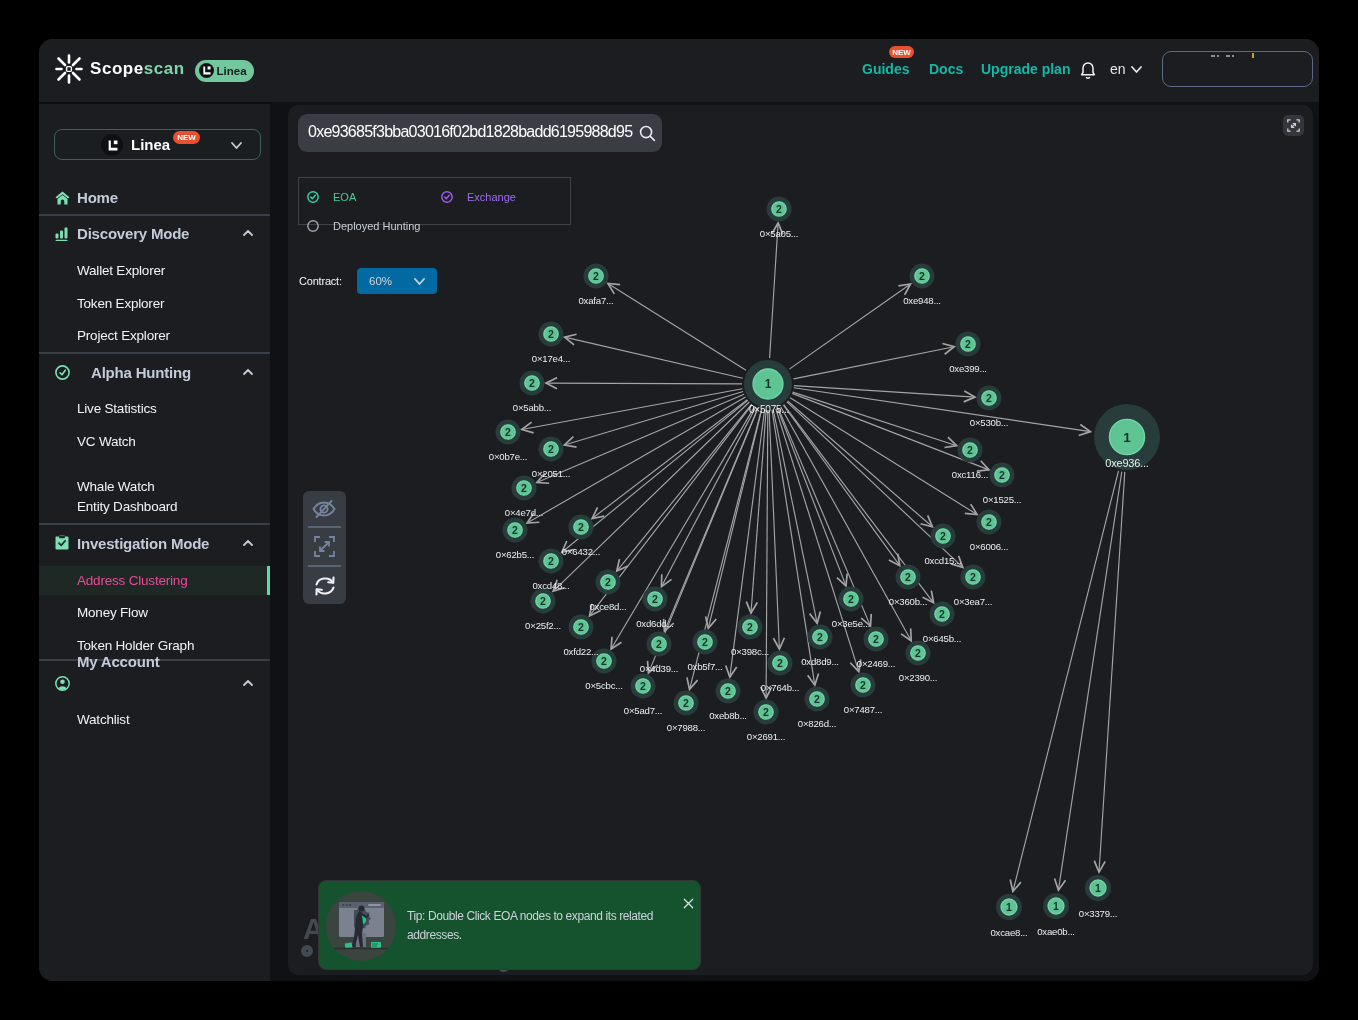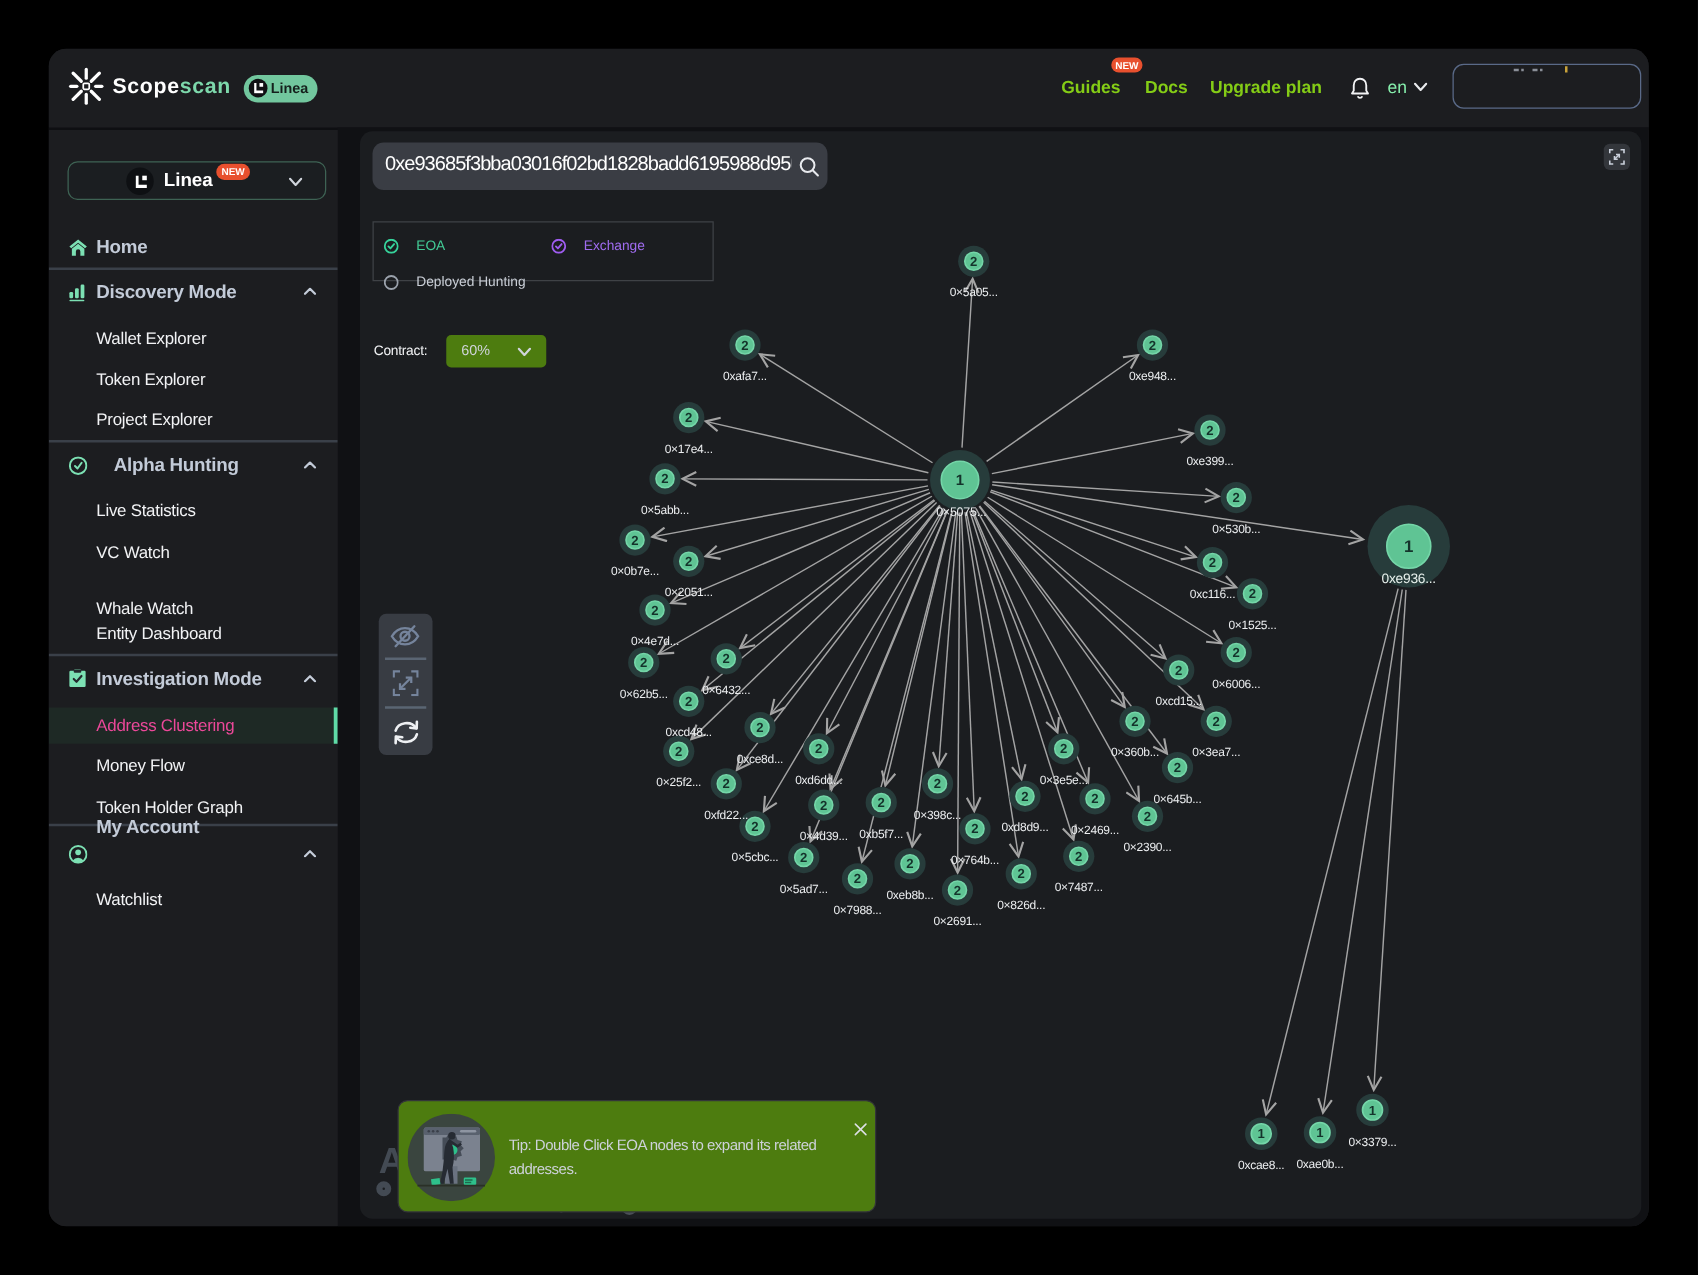--- a/index.html
+++ b/index.html
@@ -4,21 +4,21 @@
 * { margin:0; padding:0; box-sizing:border-box; }
 svg { display:block; }
 html,body { width:1358px; height:1020px; background:#000; font-family:"Liberation Sans",sans-serif; overflow:hidden; }
 .card { position:absolute; left:39px; top:39px; width:1280px; height:942px; background:#1c1d20; border-radius:14px; overflow:hidden; }
 .hdr { position:absolute; left:0; top:0; width:1280px; height:63px; background:#1c1d20; }
 .side { position:absolute; left:0; top:65px; width:231px; height:877px; background:#1c1d20; }
 .main { position:absolute; left:231px; top:63px; width:1049px; height:879px; background:#101114; }
 .canvas { position:absolute; left:249px; top:66px; width:1025px; height:870px; background:#1b1d20; border-radius:10px; }
 .shead { position:absolute; left:16px; height:20px; display:flex; align-items:center; gap:11px; font-size:15px; letter-spacing:-0.2px; font-weight:bold; color:#c3cbd8; }
 .sitem { position:absolute; left:38px; height:20px; display:flex; align-items:center; font-size:13.5px; letter-spacing:-0.2px; color:#f2f3f5; }
-.navlink { font-size:14px; font-weight:bold; color:#84cc16; }
+.navlink { font-size:14px; font-weight:bold; color:#14b8a6;margin-left:13px; }
 </style></head>
 <body>
 <div class="card">
 
   <div class="hdr">
     <div style="position:absolute;left:14px;top:14px">
         <svg width="32" height="32" viewBox="-16 -16 32 32">
 <g stroke="#fff" stroke-width="2.6" stroke-linecap="round">
 <line x1="0" y1="-6.5" x2="0" y2="-13.5"></line>
             <line x1="0" y1="6.5" x2="0" y2="13.5"></line>
@@ -45,21 +45,21 @@
     <div class="navlink" style="position:absolute;left:810px;top:22px">Guides</div>
     <div style="position:absolute;left:850px;top:7px;width:25px;height:12px;background:#e8502e;border-radius:6px;display:flex;align-items:center;justify-content:center;font-size:8px;font-weight:bold;color:#fff">NEW</div>
     <div class="navlink" style="position:absolute;left:877px;top:22px">Docs</div>
     <div class="navlink" style="position:absolute;left:929px;top:22px">Upgrade plan</div>
     <div style="position:absolute;left:1040px;top:22px">
         <svg width="18" height="19" viewBox="0 0 18 19">
           <path d="M9,2 C5.9,2 4,4.4 4,7.4 L4,11.5 L2.6,13.8 L15.4,13.8 L14,11.5 L14,7.4 C14,4.4 12.1,2 9,2 Z" fill="none" stroke="#f1f2f4" stroke-width="1.5" stroke-linejoin="round"></path>
           <path d="M7.2,16 a1.9,1.9 0 0 0 3.6,0" fill="none" stroke="#f1f2f4" stroke-width="1.5"></path>
         </svg>
       </div>
-    <div style="position:absolute;left:1071px;top:22px;font-size:14px;color:#86efac">en</div>
+    <div style="position:absolute;left:1071px;top:22px;font-size:14px;color:#e5e5e5">en</div>
     <div style="position:absolute;left:1092px;top:27px">
         <svg width="11" height="7" viewBox="0 0 11 7">
           <path d="M1,1 L5.5,6 L10,1" fill="none" stroke="#e8eaed" stroke-width="1.7" stroke-linecap="round" stroke-linejoin="round"></path>
         </svg>
       </div>
     <div style="position:absolute;left:1123px;top:12px;width:151px;height:36px;border:1.5px solid #5a6a88;border-radius:9px">
       <div style="position:absolute;left:48px;top:3px;width:4px;height:2px;background:#8a8f98"></div>
       <div style="position:absolute;left:54px;top:3px;width:2px;height:2px;background:#8a8f98"></div>
       <div style="position:absolute;left:63px;top:3px;width:4px;height:2px;background:#8a8f98"></div>
       <div style="position:absolute;left:69px;top:3px;width:2px;height:2px;background:#8a8f98"></div>
@@ -440,21 +440,21 @@
       <span style="position:absolute;left:168px;top:13px;font-size:11px;color:#a06cf0">Exchange</span>
       <span style="position:absolute;left:8px;top:42px">
           <svg width="12" height="12" viewBox="0 0 18 18">
             <circle cx="9" cy="9" r="7.8" fill="none" stroke="#9aa1ab" stroke-width="2.2"></circle>
           </svg>
         </span>
       <span style="position:absolute;left:34px;top:42px;font-size:11px;color:#c9ced6">Deployed Hunting</span>
     </div>
 
     <div style="position:absolute;left:11px;top:170px;font-size:11px;letter-spacing:-0.2px;color:#f3f4f6">Contract:</div>
-    <div style="position:absolute;left:69px;top:163px;width:80px;height:26px;background:#4d7c0f;border-radius:4px">
+    <div style="position:absolute;left:69px;top:163px;width:80px;height:26px;background:#0369a1;border-radius:4px">
       <span style="position:absolute;left:12px;top:7px;font-size:11.5px;color:#cfd4da">60%</span>
       <span style="position:absolute;left:57px;top:10px">
           <svg width="11" height="7" viewBox="0 0 11 7">
             <path d="M1,1 L5.5,6 L10,1" fill="none" stroke="#cfd4da" stroke-width="1.8" stroke-linecap="round" stroke-linejoin="round"></path>
           </svg>
         </span>
     </div>
 
     <div style="position:absolute;left:995px;top:10px;width:21px;height:21px;background:#33363b;border-radius:5px;display:flex;align-items:center;justify-content:center">
         <svg width="13" height="13" viewBox="0 0 13 13">
@@ -501,21 +501,21 @@
             <path d="M3.5,19.5 L3.7,14.2 L8.8,14.8" fill="none" stroke="#eef0f3" stroke-width="2.1" stroke-linecap="round" stroke-linejoin="round"></path>
           </svg>
         </span>
     </div>
 
     <div style="position:absolute;left:15px;top:808px;font-size:29px;font-weight:bold;color:#434a53">A</div>
     <div style="position:absolute;left:13px;top:840px;width:12px;height:12px;border:5px solid #434a53;border-radius:50%"></div>
     <div style="position:absolute;left:157px;top:857px;width:8px;height:8px;border:4px solid #4b5057;border-radius:50%"></div>
     <div style="position:absolute;left:209px;top:854px;width:13px;height:13px;border:4.5px solid #4b5057;border-radius:50%"></div>
 
-    <div style="position:absolute;left:30px;top:775px;width:383px;height:90px;background:#4d7c0f;border:1px solid #333539;border-radius:8px">
+    <div style="position:absolute;left:30px;top:775px;width:383px;height:90px;background:#14532d;border:1px solid #333539;border-radius:8px">
       <span style="position:absolute;left:7px;top:10px">
           <svg width="70" height="70" viewBox="0 0 70 70">
 <circle cx="35" cy="35" r="35" fill="#3a453f"></circle>
 <rect x="13" y="11" width="45" height="35" rx="1.5" fill="#7b828f"></rect>
 <rect x="13" y="11" width="45" height="6" rx="1.5" fill="#59616e"></rect>
 <circle cx="17" cy="14" r="1" fill="#3a3f49"></circle>
             <circle cx="20.5" cy="14" r="1" fill="#3a3f49"></circle>
             <circle cx="24" cy="14" r="1" fill="#3a3f49"></circle>
 <rect x="42" y="13" width="13" height="2" rx="1" fill="#8e95a2"></rect>
 <path d="M28,19 l3,0 1.5,-2.5 3,2.5 3.5,-1 1,3 3.5,1 -1,3 2.5,2.5 -2.5,2.5 1,3.5 -3.5,1 -1,3 -3.5,-1 -3,2.5 -1.5,-2.5 -3,0 z" fill="#454c57"></path>

